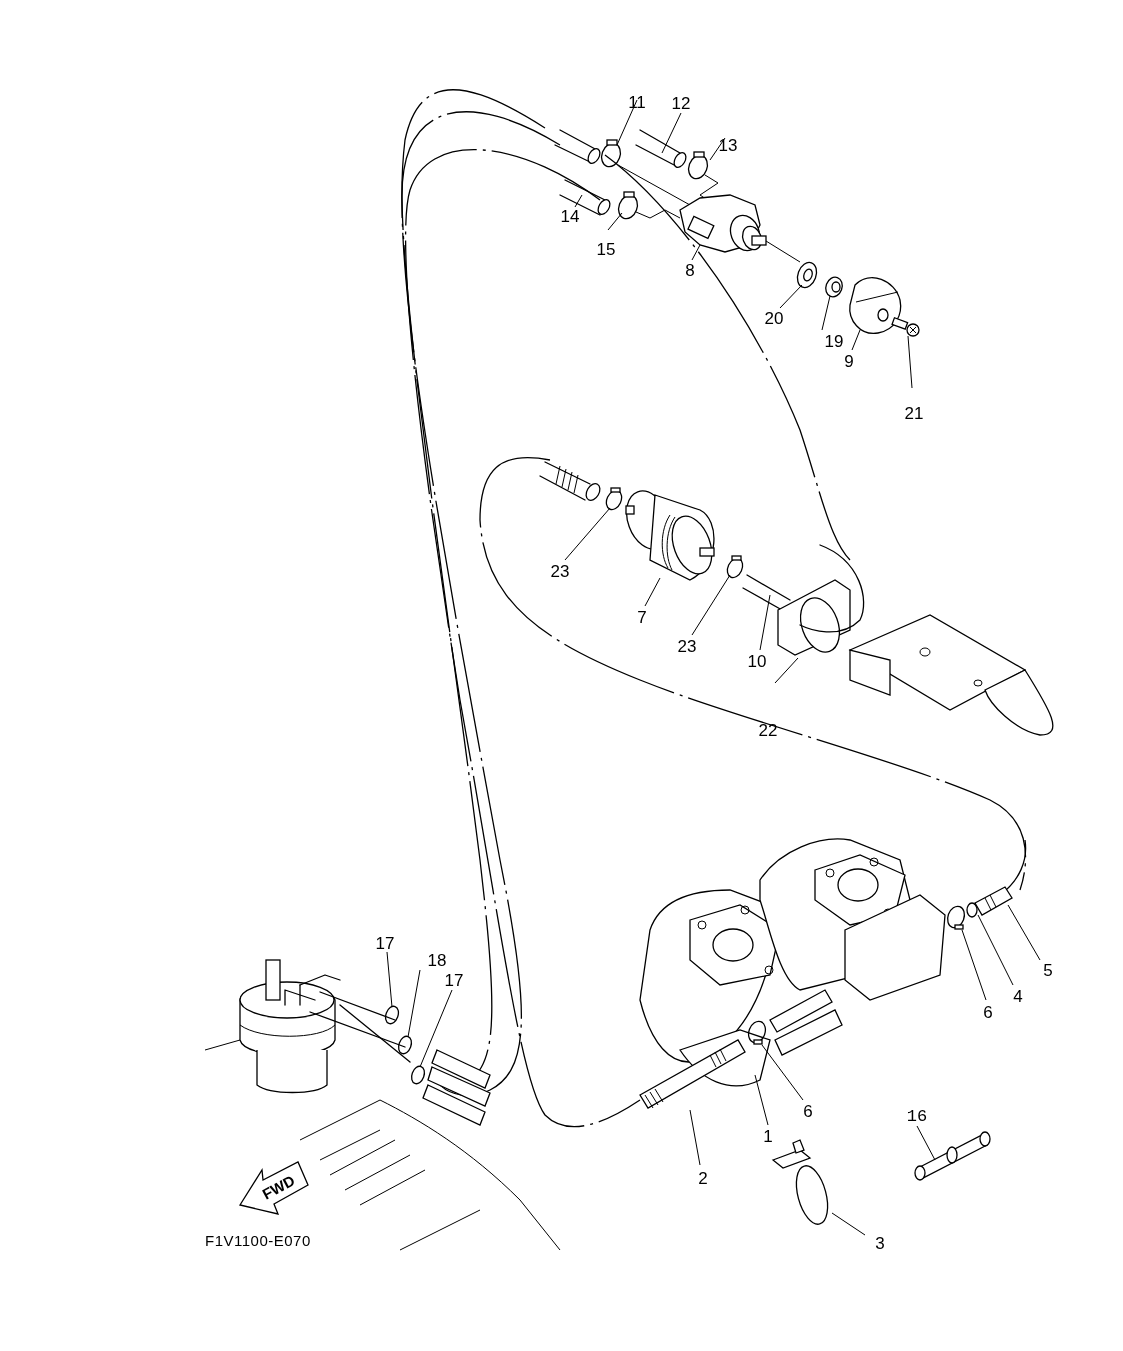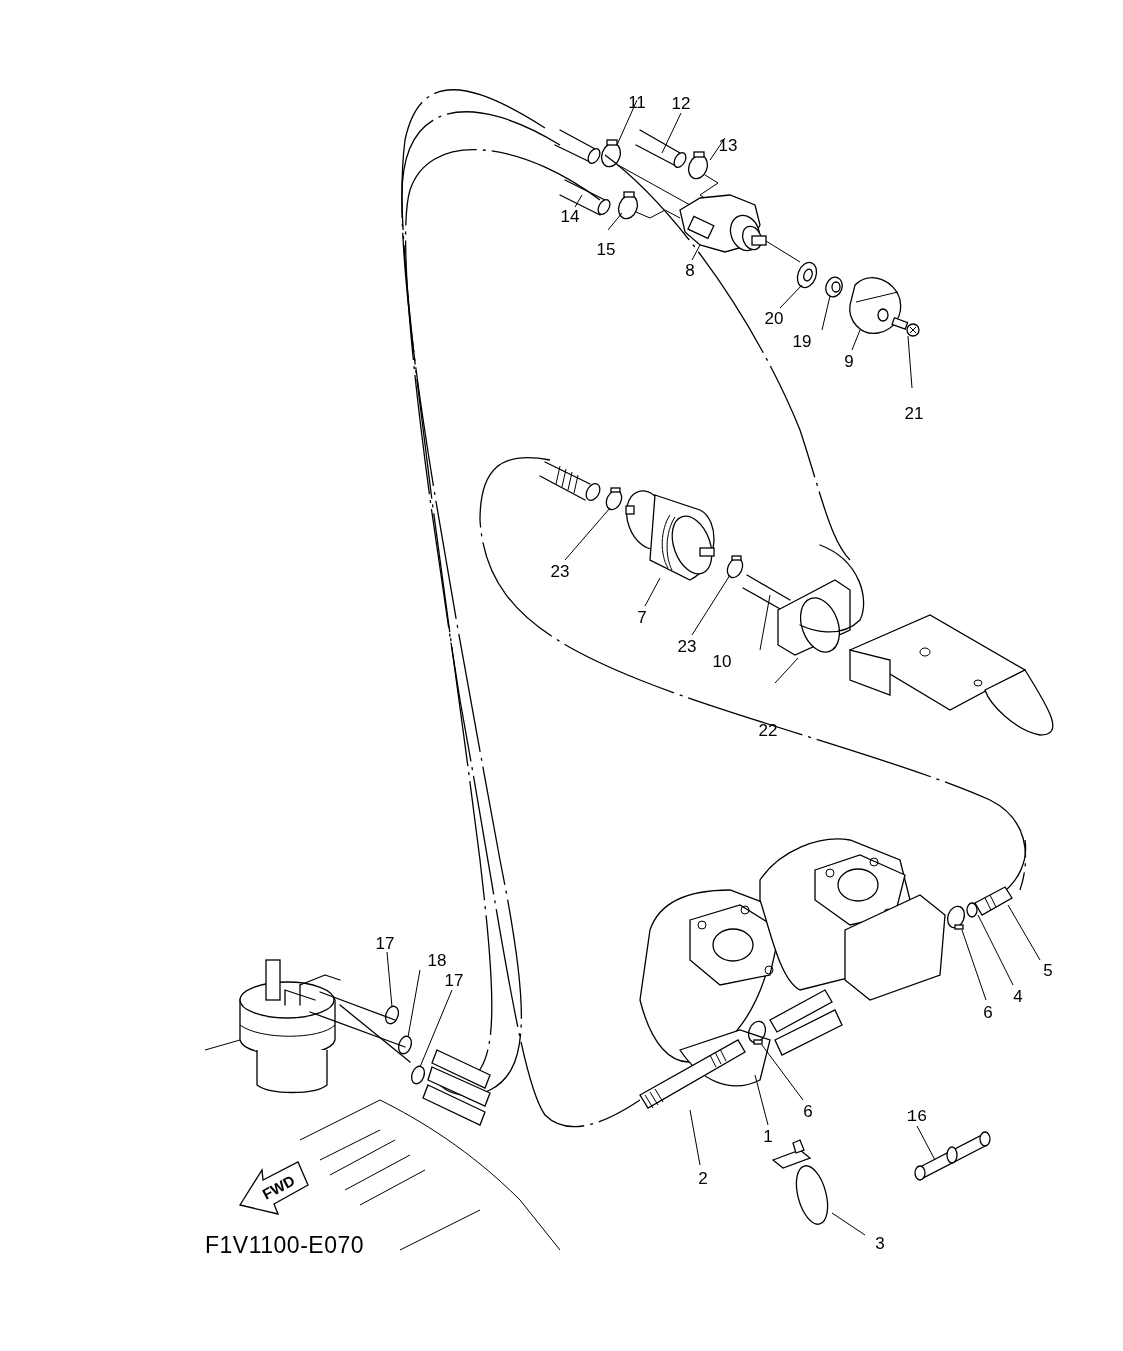--- a/index.html
+++ b/index.html
@@ -5,21 +5,21 @@
   html, body { margin: 0; padding: 0; background: #ffffff; }
   body { width: 1123px; height: 1351px; position: relative; overflow: hidden;
          font-family: "Liberation Sans", sans-serif; }
   #diagram { position: absolute; left: 0; top: 0; width: 1123px; height: 1351px; }
   .ln { fill: none; stroke: #000; stroke-width: 1.3; stroke-linecap: round; stroke-linejoin: round; }
   .thin { fill: none; stroke: #000; stroke-width: 1; }
   .dash { fill: none; stroke: #000; stroke-width: 1.3; stroke-dasharray: 120 6 3 6; }
   .fillw { fill: #fff; stroke: #000; stroke-width: 1.3; }
   .lbl { position: absolute; font-size: 17px; color: #000; line-height: 1;
          font-family: "Liberation Sans", sans-serif; transform: translate(-50%, -50%); white-space: nowrap; }
-  .code { position: absolute; left: 205px; top: 1232px; font-size: 23px; letter-spacing: 0.5px; }
+  .code { position: absolute; left: 205px; top: 1232px; font-size: 15px; letter-spacing: 0.5px; }
   .fwd-text { font-family: "Liberation Sans", sans-serif; font-weight: bold; font-size: 15px; }
 </style>
 </head>
 <body>
 
 <svg id="diagram" viewBox="0 0 1123 1351" xmlns="http://www.w3.org/2000/svg">
 
   <g>
 
     <path class="dash" d="M545 128 C470 80 420 70 405 140 C390 260 430 480 500 860 C530 1010 530 1070 490 1090 C470 1100 450 1095 440 1085"></path>
@@ -225,31 +225,31 @@
     <div class="lbl" style="left: 768px; top: 1136px;">1</div>
     <div class="lbl" style="left: 703px; top: 1178px;">2</div>
     <div class="lbl" style="left: 880px; top: 1243px;">3</div>
     <div class="lbl" style="left: 1018px; top: 996px;">4</div>
     <div class="lbl" style="left: 1048px; top: 970px;">5</div>
     <div class="lbl" style="left: 988px; top: 1012px;">6</div>
     <div class="lbl" style="left: 808px; top: 1111px;">6</div>
     <div class="lbl" style="left: 642px; top: 617px;">7</div>
     <div class="lbl" style="left: 690px; top: 270px;">8</div>
     <div class="lbl" style="left: 849px; top: 361px;">9</div>
-    <div class="lbl" style="left: 722px; top: 661px;">10</div>
+    <div class="lbl" style="left: 757px; top: 661px;">10</div>
     <div class="lbl" style="left: 637px; top: 90px; margin-top: 12px;">11</div>
     <div class="lbl" style="left: 681px; top: 103px;">12</div>
     <div class="lbl" style="left: 728px; top: 129px; margin-top: 16px;">13</div>
     <div class="lbl" style="left: 570px; top: 216px;">14</div>
     <div class="lbl" style="left: 606px; top: 249px;">15</div>
     <div class="lbl" style="left: 917px; top: 1116px; font-family: Liberation Mono, monospace;">16</div>
     <div class="lbl" style="left: 385px; top: 943px;">17</div>
     <div class="lbl" style="left: 454px; top: 980px;">17</div>
     <div class="lbl" style="left: 418px; top: 960px; margin-left: 19px;">18</div>
-    <div class="lbl" style="left: 802px; top: 341px;">19</div>
+    <div class="lbl" style="left: 834px; top: 341px;">19</div>
     <div class="lbl" style="left: 774px; top: 318px;">20</div>
     <div class="lbl" style="left: 914px; top: 413px;">21</div>
     <div class="lbl" style="left: 768px; top: 694px; margin-top: 36px;">22</div>
     <div class="lbl" style="left: 560px; top: 571px;">23</div>
     <div class="lbl" style="left: 687px; top: 646px;">23</div>
   </div>
 
 <div class="code">F1V1100-E070</div>
 
 </body></html>

